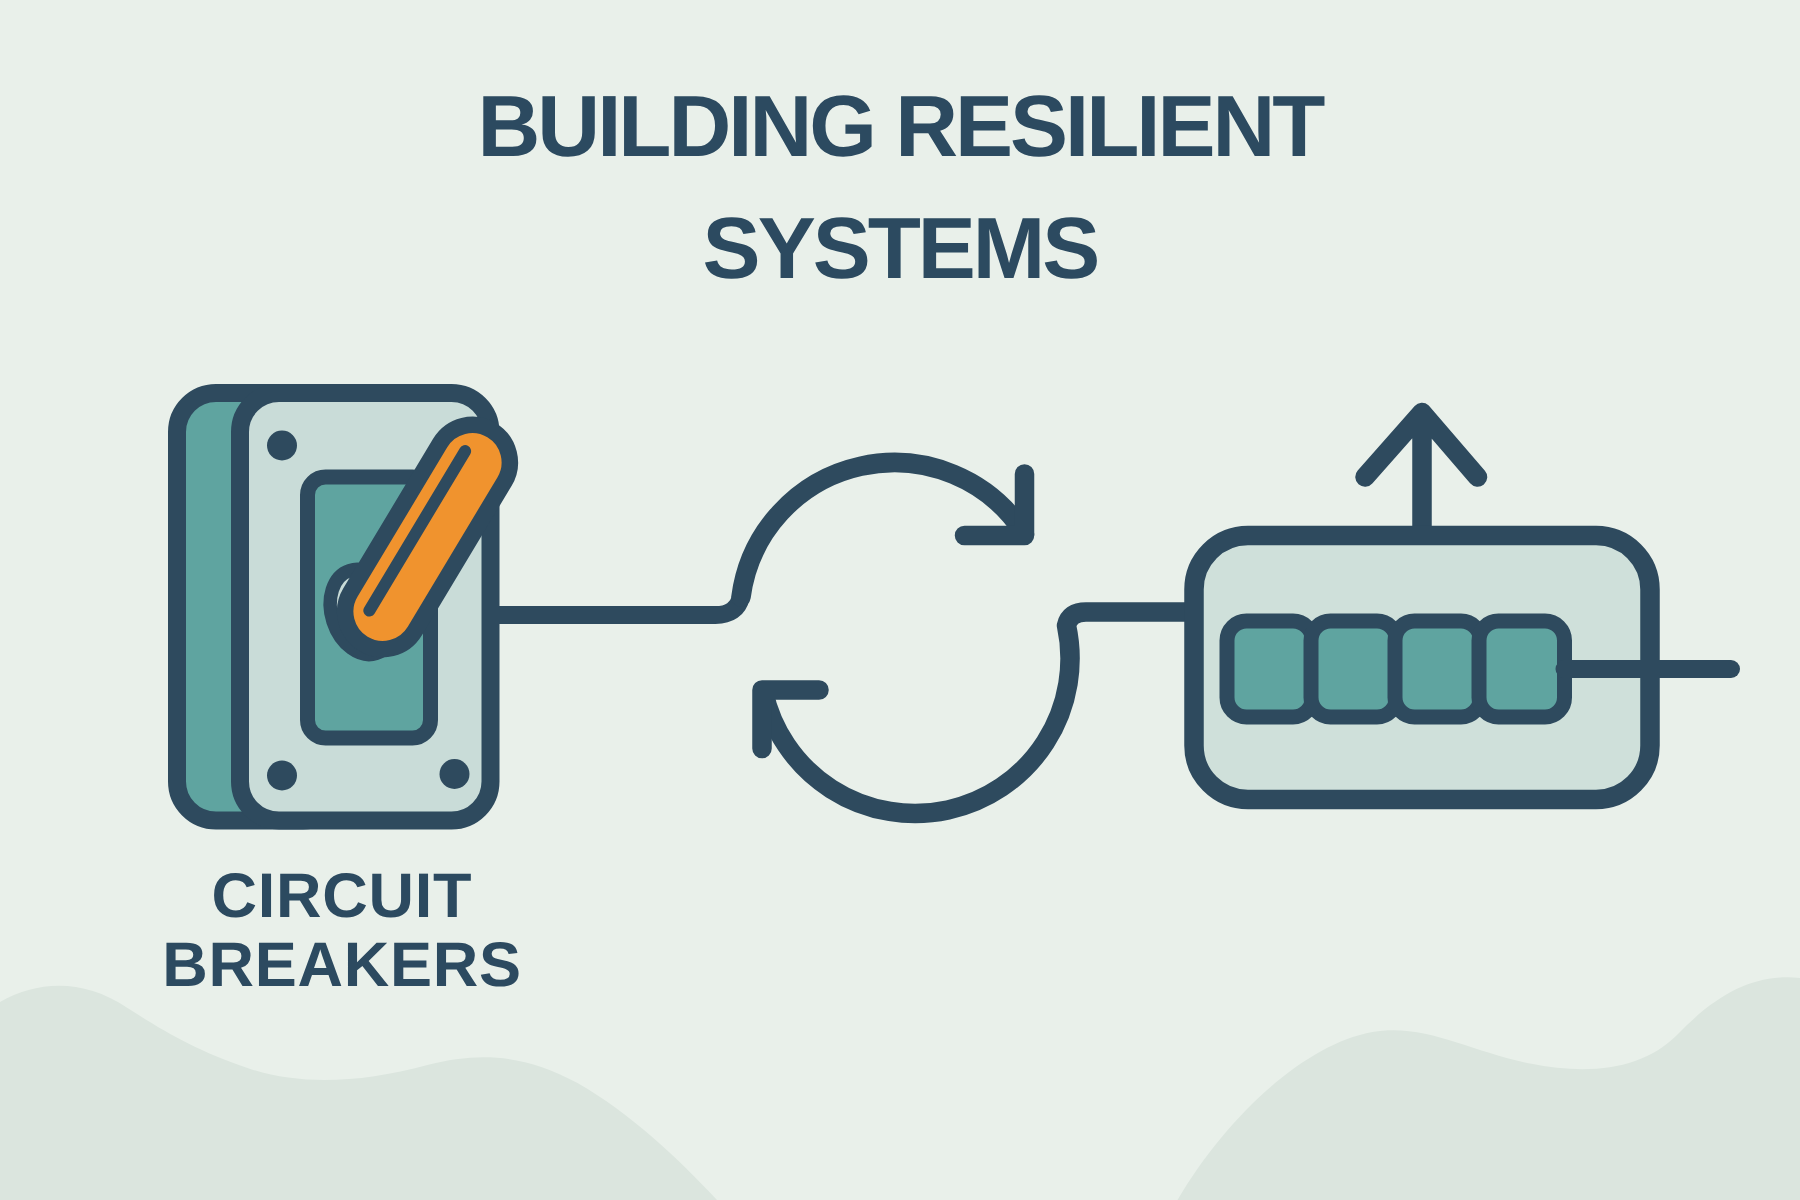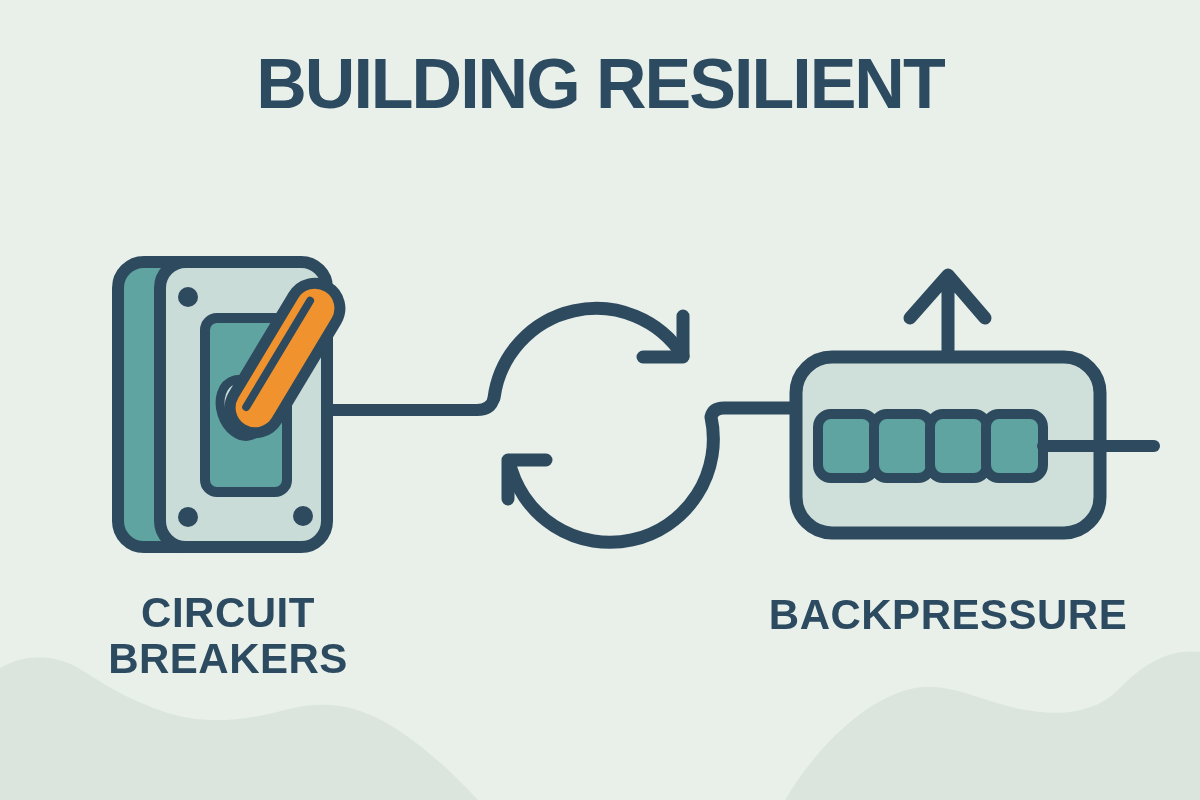--- a/index.html
+++ b/index.html
@@ -14,25 +14,25 @@
   }
   *{margin:0;padding:0;box-sizing:border-box;}
   html,body{width:1200px;height:800px;overflow:hidden;}
   body{font-family:"Liberation Sans","DejaVu Sans",sans-serif;background:var(--background);}
   .canvas{position:relative;width:1200px;height:800px;background:var(--background);overflow:hidden;}
   .diagram-svg{position:absolute;left:0;top:0;width:1200px;height:800px;}
 
   .title{
     position:absolute;left:0;top:44px;width:1200px;
     text-align:center;color:var(--text);
-    font-weight:700;font-size:70px;line-height:81px;letter-spacing:-2px;
+    font-weight:700;font-size:58px;line-height:81px;letter-spacing:-2px;
   }
   .label{
     position:absolute;text-align:center;color:var(--text);
-    font-weight:700;font-size:42px;line-height:46px;letter-spacing:0.5px;margin-top:16px;
+    font-weight:700;font-size:42px;line-height:46px;letter-spacing:0.5px;
   }
   .label-cb{left:63px;top:574px;width:330px;}
   .label-rt{left:445px;top:576px;width:300px;}
   .label-bp{left:738px;top:576px;width:420px;}
 
   
   .hill{fill:var(--hill);stroke:none;}
   .line{fill:none;stroke:var(--navy);stroke-width:12;stroke-linecap:round;stroke-linejoin:round;}
   .arc{fill:none;stroke:var(--navy);stroke-width:13;stroke-linecap:round;stroke-linejoin:round;}
   .chev{fill:none;stroke:var(--navy);stroke-width:13;stroke-linecap:round;stroke-linejoin:round;}
@@ -87,18 +87,18 @@
       <rect class="queue-slot" x="818" y="414" width="57" height="64" rx="13"></rect>
       <rect class="queue-slot" x="874" y="414" width="57" height="64" rx="13"></rect>
       <rect class="queue-slot" x="930" y="414" width="57" height="64" rx="13"></rect>
       <rect class="queue-slot" x="986" y="414" width="57" height="64" rx="13"></rect>
       <path class="line" d="M 1043 446 L 1154 446"></path>
     </g>
   </svg>
 
   <div class="title">
     <div>BUILDING RESILIENT</div>
+    <div>SYSTEMS</div>
   </div>
 
   <div class="label label-cb">CIRCUIT BREAKERS</div>
-  <div class="label label-bp">BACKPRESSURE</div>
 
 </div>
 
 </body></html>

